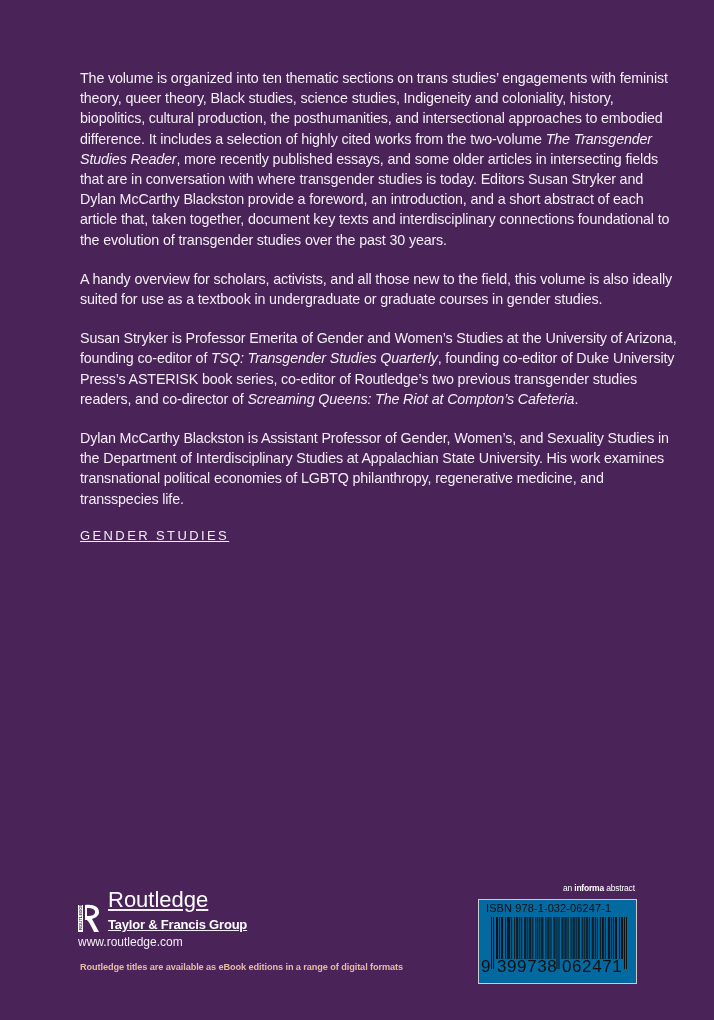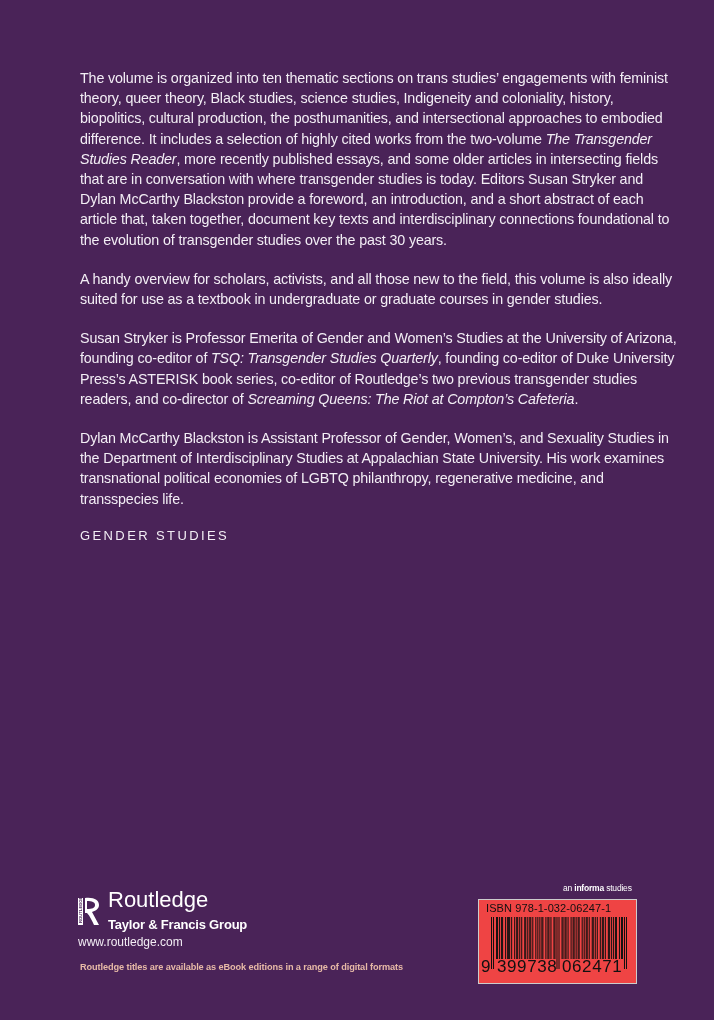--- a/index.html
+++ b/index.html
@@ -12,42 +12,42 @@
   }
   .content {
     position:absolute; left:80px; top:68px; width:600px;
     font-size:14.3px; line-height:20.2px; letter-spacing:-0.15px;
   }
   .para { margin:0 0 19px 0; }
   .para em { font-style:italic; }
   .para b { font-weight:normal; }
   .subject {
     margin-top:-2px;
-    font-size:13px; letter-spacing:2.4px;
+    font-size:13px; letter-spacing:2.4px;text-decoration:underline;
   }
   .logo-block { position:absolute; left:78px; top:889px; }
-  .logo-row { display:flex; align-items:center; }
+  .logo-row { display:flex; align-items:flex-end;text-decoration:underline; }
   .logo-mark {
     width:22px; height:28px; position:relative; margin-right:8px;
   }
   .logo-name { font-size:22px; line-height:22px; color:#fff; }
   .logo-sub { font-size:13px; color:#fff; font-weight:bold; margin-top:6px; letter-spacing:-0.2px;}
   .logo-url { font-size:12px; color:#f3eef5; margin-top:3px; }
   .ebook-note {
     position:absolute; left:80px; top:962px;
     font-size:9.2px; color:#e6b9a6; letter-spacing:-0.1px;font-weight:bold;
   }
   .informa {
     position:absolute; left:563px; top:883px;
     font-size:8.5px; color:#fff; letter-spacing:-0.2px;
   }
   .informa b { font-weight:bold; }
   .barcode-box {
     position:absolute; left:478px; top:899px; width:157px; height:83px;
-    background:#ef4444; border:1px solid #ccc;
+    background:#0369a1; border:1px solid #ccc;
   }
   .isbn-text {
     position:absolute; left:7px; top:2px; font-size:11px; color:#111; letter-spacing:0.1px;
   }
   .bars { position:absolute; left:12px; top:17px; }
   .barcode-digits {
     position:absolute; left:0px; top:57px; font-size:17px; color:#111; width:157px;
   }
 </style>
 </head>
@@ -75,21 +75,21 @@
       <div class="logo-name">Routledge</div>
       <div class="logo-sub">Taylor &amp; Francis Group</div>
     </div>
   </div>
   <div class="logo-url">www.routledge.com</div>
 </div>
 
 <div class="ebook-note">Routledge titles are available as eBook editions in a range of digital formats</div>
 
 <div class="informa">
-  <span>an </span><b>informa</b><span> studies</span>
+  <span>an </span><b>informa</b><span> abstract</span>
 </div>
 
 <div class="barcode-box">
   <div class="isbn-text">ISBN 978-1-032-06247-1</div>
   <svg class="bars" width="136" height="52" viewBox="0 0 136 52" id="barsvg">
       <rect x="0.00" y="0" width="1.01" height="52" fill="#111"></rect>
       <rect x="2.01" y="0" width="1.01" height="52" fill="#111"></rect>
       <rect x="5.04" y="0" width="1.01" height="42" fill="#111"></rect>
       <rect x="6.04" y="0" width="1.01" height="42" fill="#111"></rect>
       <rect x="8.06" y="0" width="1.01" height="42" fill="#111"></rect>

